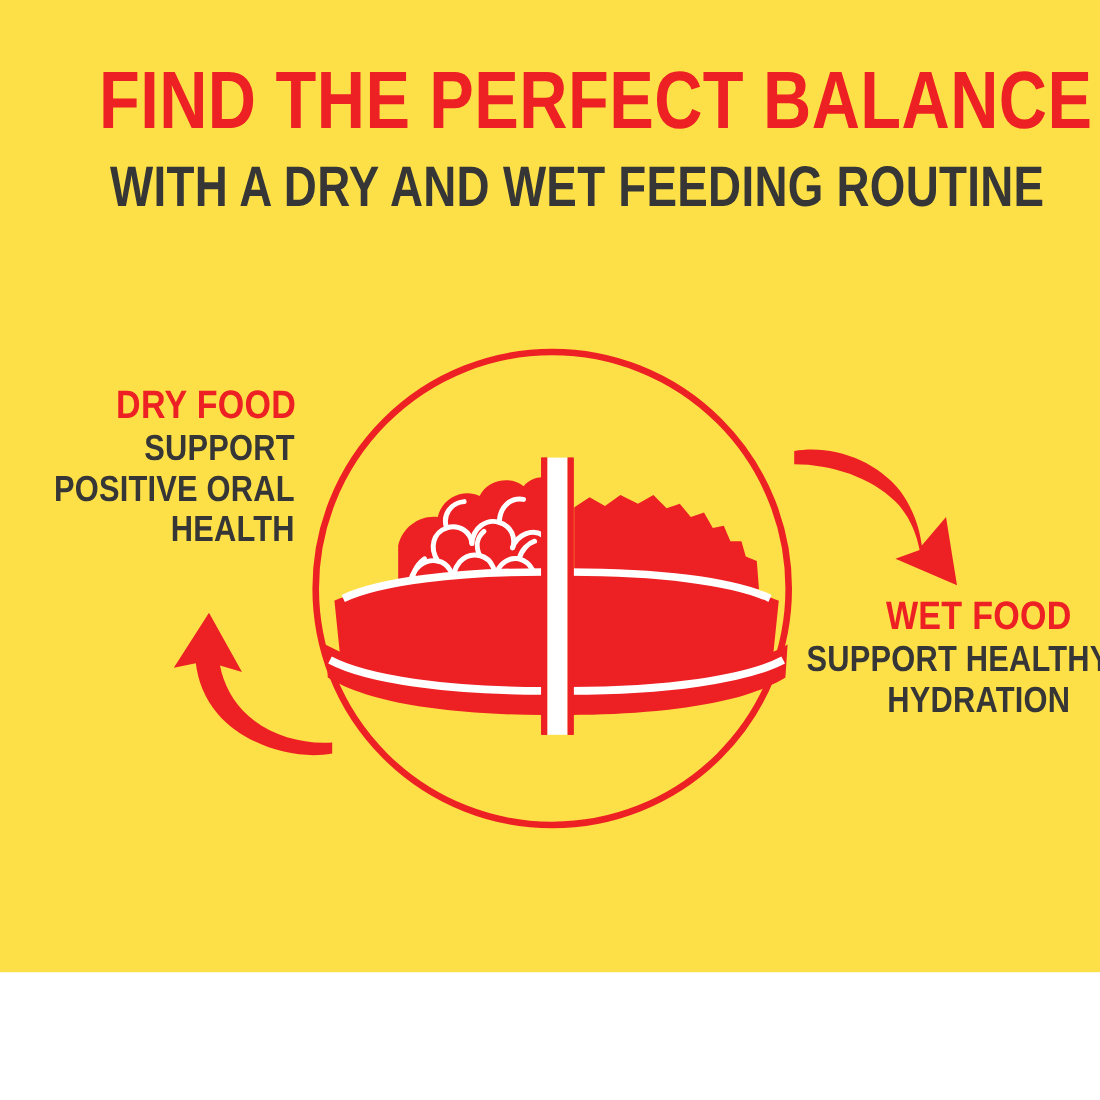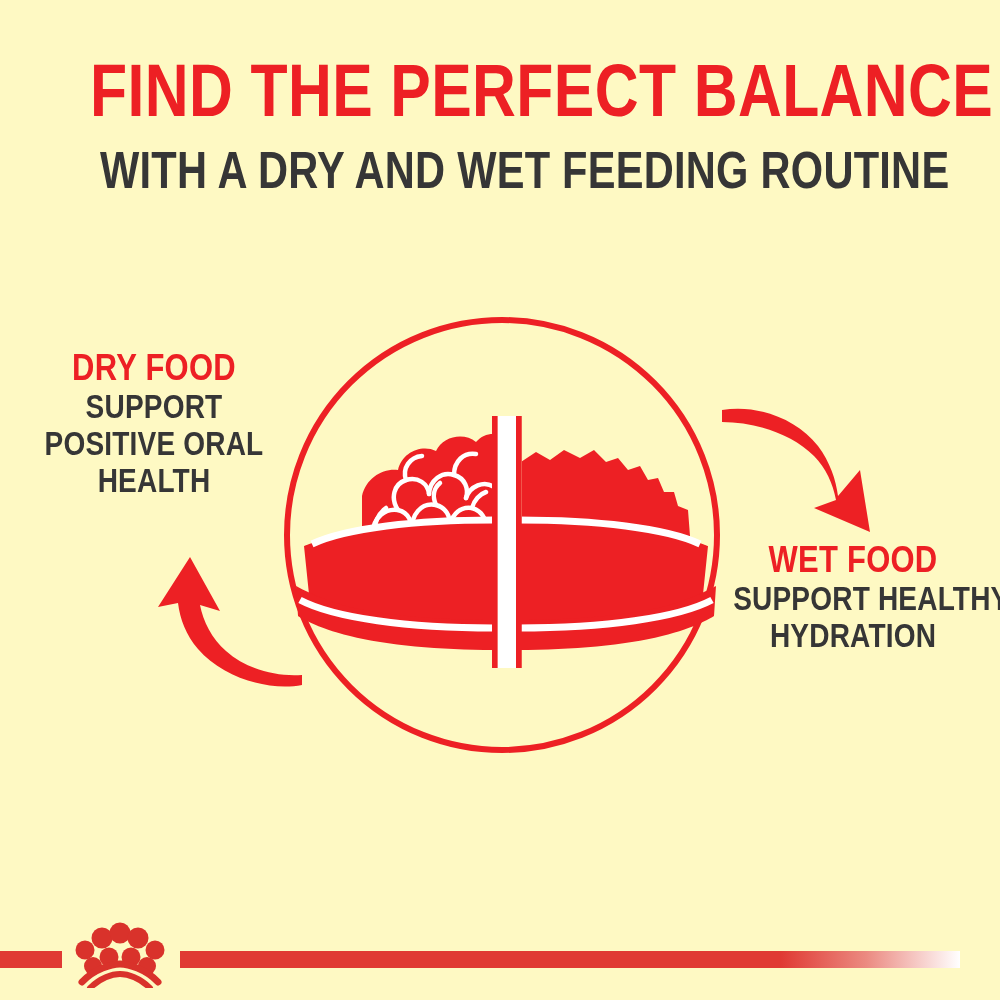--- a/index.html
+++ b/index.html
@@ -7,22 +7,22 @@
     margin: 0;
     padding: 0;
     background: #ffffff;
   }
   body {
     font-family: "Liberation Sans", sans-serif;
   }
   #poster {
     position: relative;
     width: 1000px;
-    height: 1000px;
-    background: #fef9c3;
+    height: 884px;
+    background: #fde047;
     overflow: hidden;
   }
 
   
   .headline-block {
     position: absolute;
     top: 52px;
     left: 0;
     width: 1000px;
     text-align: center;
@@ -49,21 +49,21 @@
     line-height: 56px;
     letter-spacing: 0.3px;
     transform: scaleX(0.80);
     transform-origin: center top;
     white-space: nowrap;
   }
 
   
   .side-block {
     position: absolute;
-    text-align: center;
+    text-align: right;
   }
   .side-block .side-title {
     display: block;
     color: #ED2024;
     font-family: "Liberation Sans Narrow", "Liberation Sans", sans-serif;
     font-weight: bold;
     font-size: 36px;
     line-height: 40px;
     letter-spacing: 0.3px;
     transform: scaleX(0.86);

